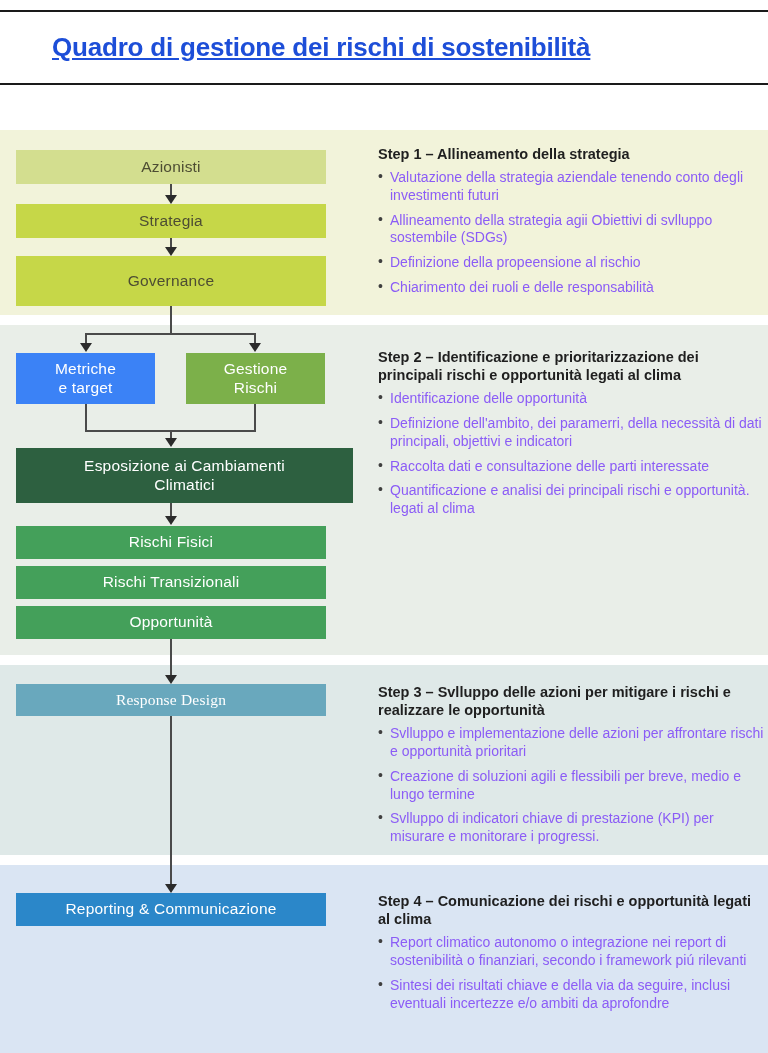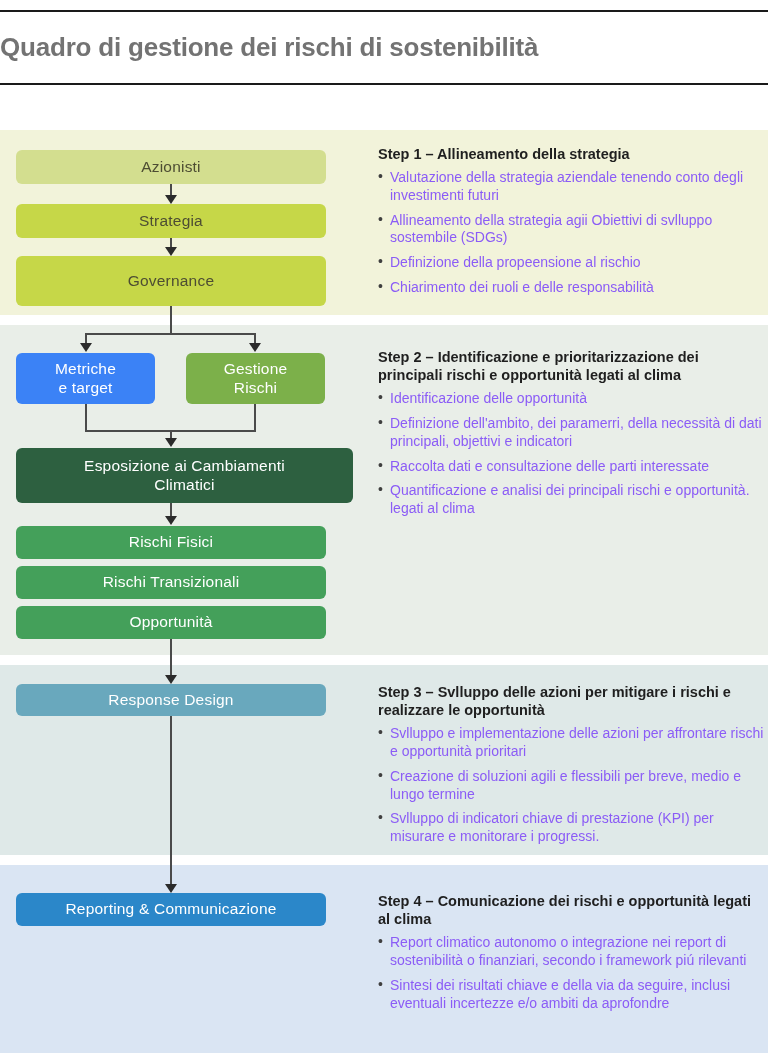--- a/index.html
+++ b/index.html
@@ -14,62 +14,63 @@
   
   .title-bar{
     position:absolute;left:0;top:10px;width:768px;height:75px;
     background:#ffffff;
     border-top:2px solid #1a1a1a;
     border-bottom:2px solid #1a1a1a;
     box-sizing:border-box;
     display:flex;align-items:center;
   }
   .title-bar .title-text{
-    font-size:26px;font-weight:bold;color:#737373;
+    font-size:26px;font-weight:bold;color:#1d4ed8;
     letter-spacing:-0.2px;
+    padding-left:52px;
     font-family:"Liberation Sans", sans-serif;
+    text-decoration:underline;
   }
 
   
   .section{position:absolute;left:0;width:768px;}
   .sec1{top:130px;height:185px;background:#f2f3da;}
   .sec2{top:325px;height:330px;background:#e9eee8;}
   .sec3{top:665px;height:190px;background:#dfe9e8;}
   .sec4{top:865px;height:188px;background:#dae5f3;}
 
   
   .box{
     position:absolute;
     box-sizing:border-box;
     display:flex;align-items:center;justify-content:center;
     text-align:center;
     color:#ffffff;
     font-size:15.5px;
     line-height:1.2;
     font-family:"Liberation Sans", sans-serif;
     letter-spacing:0.2px;
-    border-radius:6px;
   }
   .box.dark-text{color:#4d4d33;}
 
   
   .b-azionisti  {left:16px;top:150px; width:310px;height:34px;background:#d3de8f;}
   .b-strategia  {left:16px;top:204px; width:310px;height:34px;background:#c6d748;}
   .b-governance {left:16px;top:256px; width:310px;height:50px;background:#c6d748;}
 
   
   .b-metriche   {left:16px;top:353px; width:139px;height:51px;background:#3b82f6;}
   .b-gestione   {left:186px;top:353px;width:139px;height:51px;background:#7cb04a;}
   .b-esposizione{left:16px;top:448px; width:337px;height:55px;background:#2d6040;}
   .b-fisici     {left:16px;top:526px; width:310px;height:33px;background:#44a05a;}
   .b-transiz    {left:16px;top:566px; width:310px;height:33px;background:#44a05a;}
   .b-opport     {left:16px;top:606px; width:310px;height:33px;background:#44a05a;}
 
   
-  .b-response   {left:16px;top:684px; width:310px;height:32px;background:#69a8bd;}
+  .b-response   {left:16px;top:684px; width:310px;height:32px;background:#69a8bd;font-family:Liberation Serif, serif;}
   .b-reporting  {left:16px;top:893px; width:310px;height:33px;background:#2b87c9;}
 
   
   .vline{position:absolute;width:2px;background:#4a4a4a;}
   .hline{position:absolute;height:2px;background:#4a4a4a;}
   .arrowhead{
     position:absolute;width:0;height:0;
     border-left:6px solid transparent;
     border-right:6px solid transparent;
     border-top:9px solid #2b2b2b;

